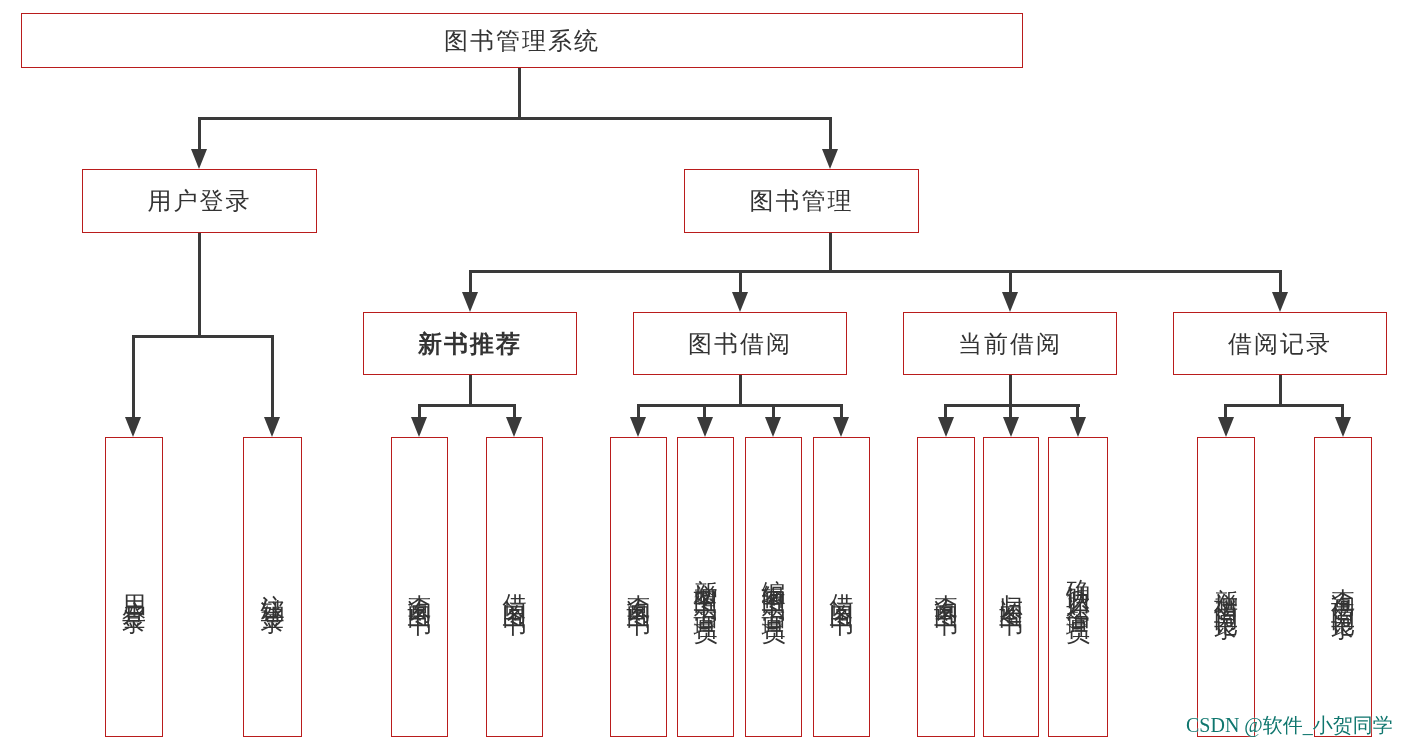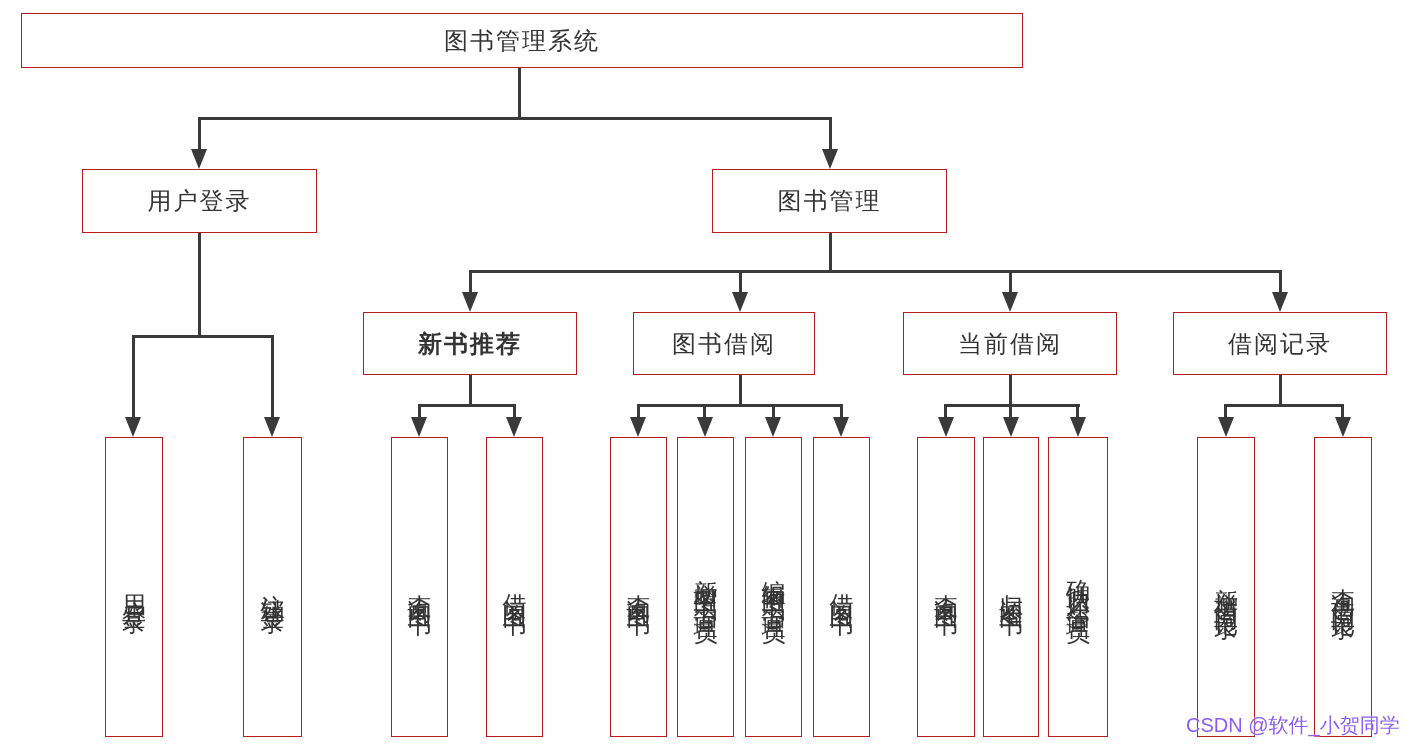--- a/index.html
+++ b/index.html
@@ -39,45 +39,46 @@
     position:absolute;
     width:0;height:0;
     border-left:8px solid transparent;
     border-right:8px solid transparent;
     border-top:20px solid #3a3a3a;
   }
   .watermark{
     position:absolute;
     left:1186px;top:712px;
     font-size:20px;
-    color:#8b5cf6;
+    color:#0f766e;
     text-shadow:0 0 2px #ffffff;
     white-space:nowrap;
+    font-family:Liberation Serif, serif;
   }
 </style>
 </head>
 <body>
 
 <div class="canvas">
 
   <div class="box" style="left:21px;top:13px;width:1002px;height:55px;">
     <span class="hlabel">图书管理系统</span>
   </div>
 
   <div class="box" style="left:82px;top:169px;width:235px;height:64px;">
     <span class="hlabel">用户登录</span>
   </div>
-  <div class="box" style="left:712px;top:169px;width:235px;height:64px;">
+  <div class="box" style="left:684px;top:169px;width:235px;height:64px;">
     <span class="hlabel">图书管理</span>
   </div>
 
   <div class="box" style="left:363px;top:312px;width:214px;height:63px;font-weight:bold;">
     <span class="hlabel">新书推荐</span>
   </div>
-  <div class="box" style="left:633px;top:312px;width:182px;height:63px;">
+  <div class="box" style="left:633px;top:312px;width:214px;height:63px;">
     <span class="hlabel">图书借阅</span>
   </div>
   <div class="box" style="left:903px;top:312px;width:214px;height:63px;">
     <span class="hlabel">当前借阅</span>
   </div>
   <div class="box" style="left:1173px;top:312px;width:214px;height:63px;">
     <span class="hlabel">借阅记录</span>
   </div>
 
   <div class="box" style="left:105px;top:437px;width:58px;height:300px;">

